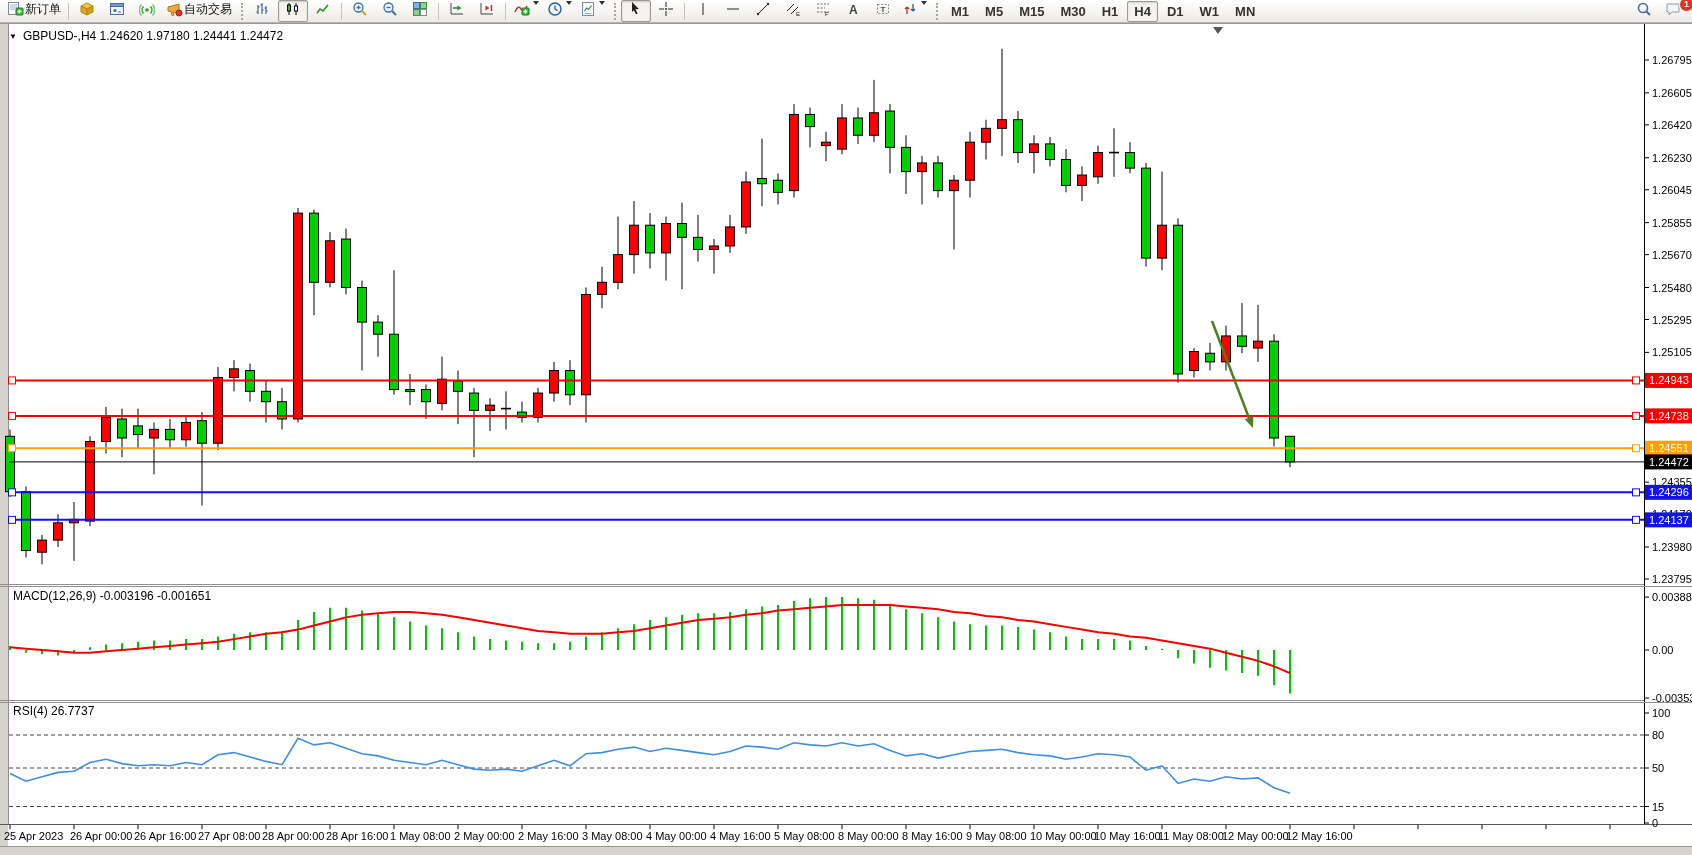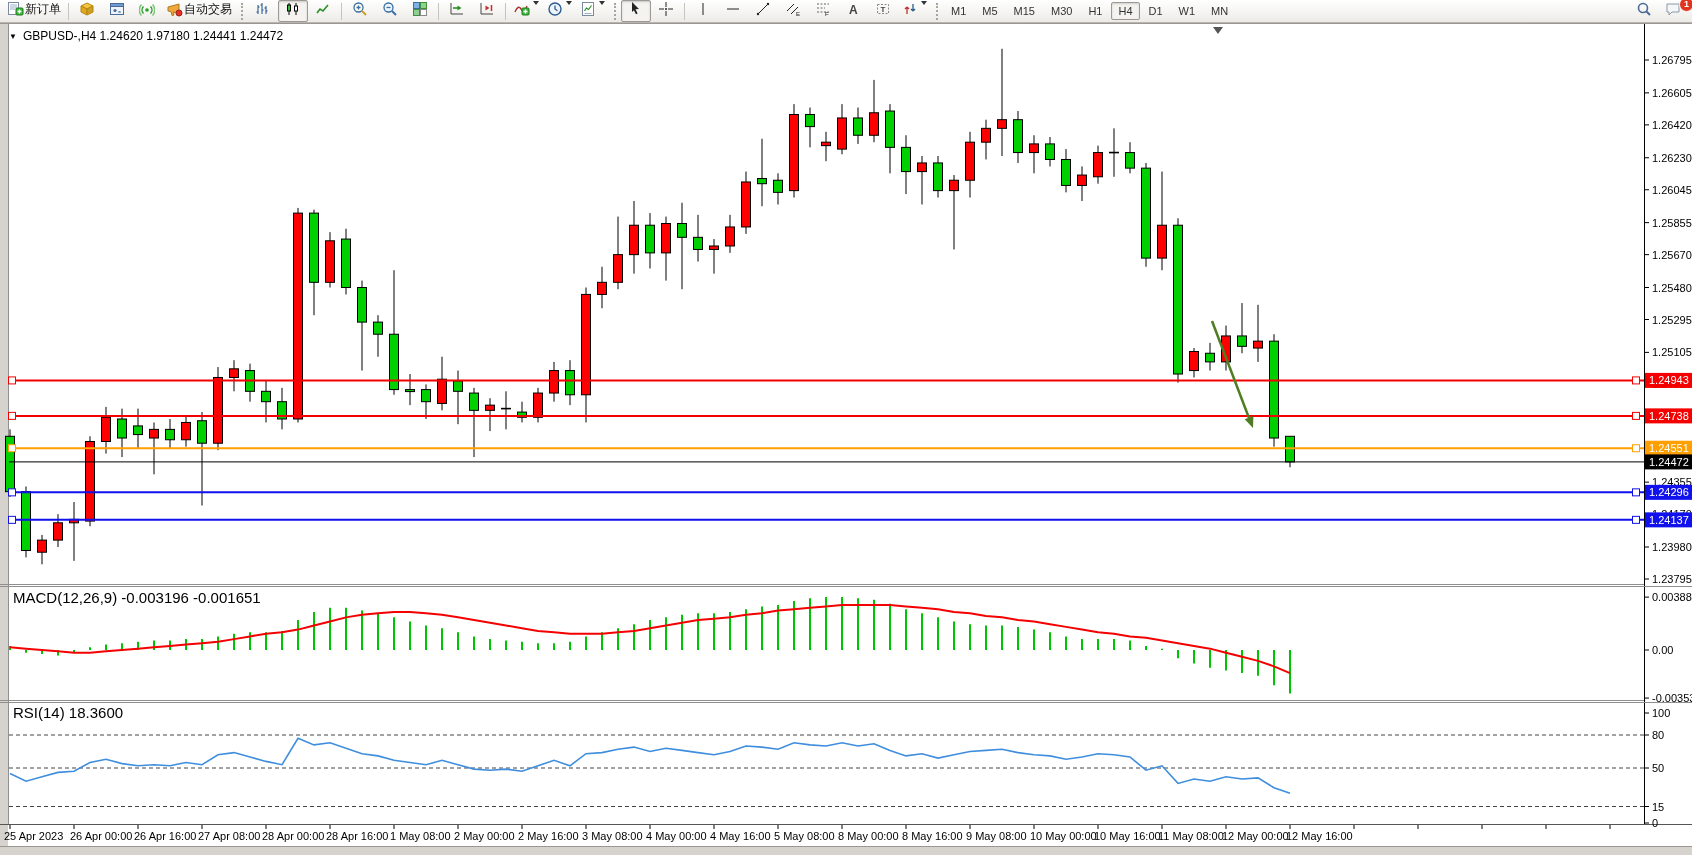--- a/index.html
+++ b/index.html
@@ -7,35 +7,35 @@
   .toolbar{position:absolute;left:0;top:0;width:1692px;height:23px;z-index:5;
     background:linear-gradient(#ffffff,#ecebe6);border-bottom:1px solid #b8b5b0;
     display:flex;align-items:center;padding:0 3px;box-sizing:border-box}
   .tbtn{height:20px;min-width:22px;display:flex;align-items:flex-start;justify-content:center;
     gap:1px;padding:0 3px;border:1px solid transparent;border-radius:2px;cursor:default}
   .tbtn.pressed{border:1px solid #9c9a96;background:#f4f3ef;box-shadow:inset 0 1px 2px rgba(0,0,0,.18)}
   .tbtn .lbl{font-size:12px;color:#111;white-space:nowrap}
   .sep{width:1px;height:17px;background:#c6c3be;margin:0 3px}
   .grip{width:0;height:17px;border-left:2px dotted #a8a5a0;margin:0 5px}
   .tf-box{display:flex;align-items:center}
-  .tf{font-size:11px;font-weight:normal;color:#333;padding:2px 6px;margin:0 1px;
+  .tf{font-size:13px;font-weight:bold;color:#333;padding:2px 6px;margin:0 1px;
     border:1px solid transparent;border-radius:2px}
   .tf.active{border:1px solid #9c9a96;background:#f4f3ef;box-shadow:inset 0 1px 2px rgba(0,0,0,.15)}
   .spacer{flex:1}
   .caret{width:0;height:0;border-left:3px solid transparent;border-right:3px solid transparent;
     border-top:4px solid #333;margin-left:2px}
   .chat-wrap{position:relative}
   .badge{position:absolute;top:-4px;right:-6px;width:13px;height:13px;border-radius:50%;
     background:#e1341e;color:#fff;font-size:9px;font-weight:bold;line-height:13px;text-align:center;
     border:1px solid #fff}
   #chart-svg{position:absolute;left:0;top:0;z-index:1}
   .ohlc-title{position:absolute;left:9px;top:29px;z-index:2;font-size:12px;color:#000;
     display:flex;align-items:center;gap:6px}
   .ohlc-title .tri{font-size:8px;color:#000}
-  .ind-label{position:absolute;left:13px;z-index:2;font-size:15px;color:#000}
+  .ind-label{position:absolute;left:13px;z-index:2;font-size:12px;color:#000}
   .ind-label.macd{top:589px}
   .ind-label.rsi{top:704px}
 </style>
 </head>
 <body>
 
 <div class="toolbar">
 
   <div class="tbtn">
     <svg width="17" height="16">
@@ -670,13 +670,13 @@
       <line x1="1212" y1="321" x2="1249" y2="418" stroke="#4f7d23" stroke-width="2.5"></line>
       <path d="M1253 428 L1244.6815894056585 419.3510668181591 L1253.4088724255944 416.0069677170622 Z" fill="#4f7d23"></path>
     </g>
   </svg>
 
 <div class="ohlc-title">
   <span class="tri">▼</span>
   <span>GBPUSD-,H4  1.24620 1.97180 1.24441 1.24472</span>
 </div>
 <div class="ind-label macd">MACD(12,26,9) -0.003196 -0.001651</div>
-<div class="ind-label rsi">RSI(14) 18.3600</div>
+<div class="ind-label rsi">RSI(4) 26.7737</div>
 
 </body></html>

